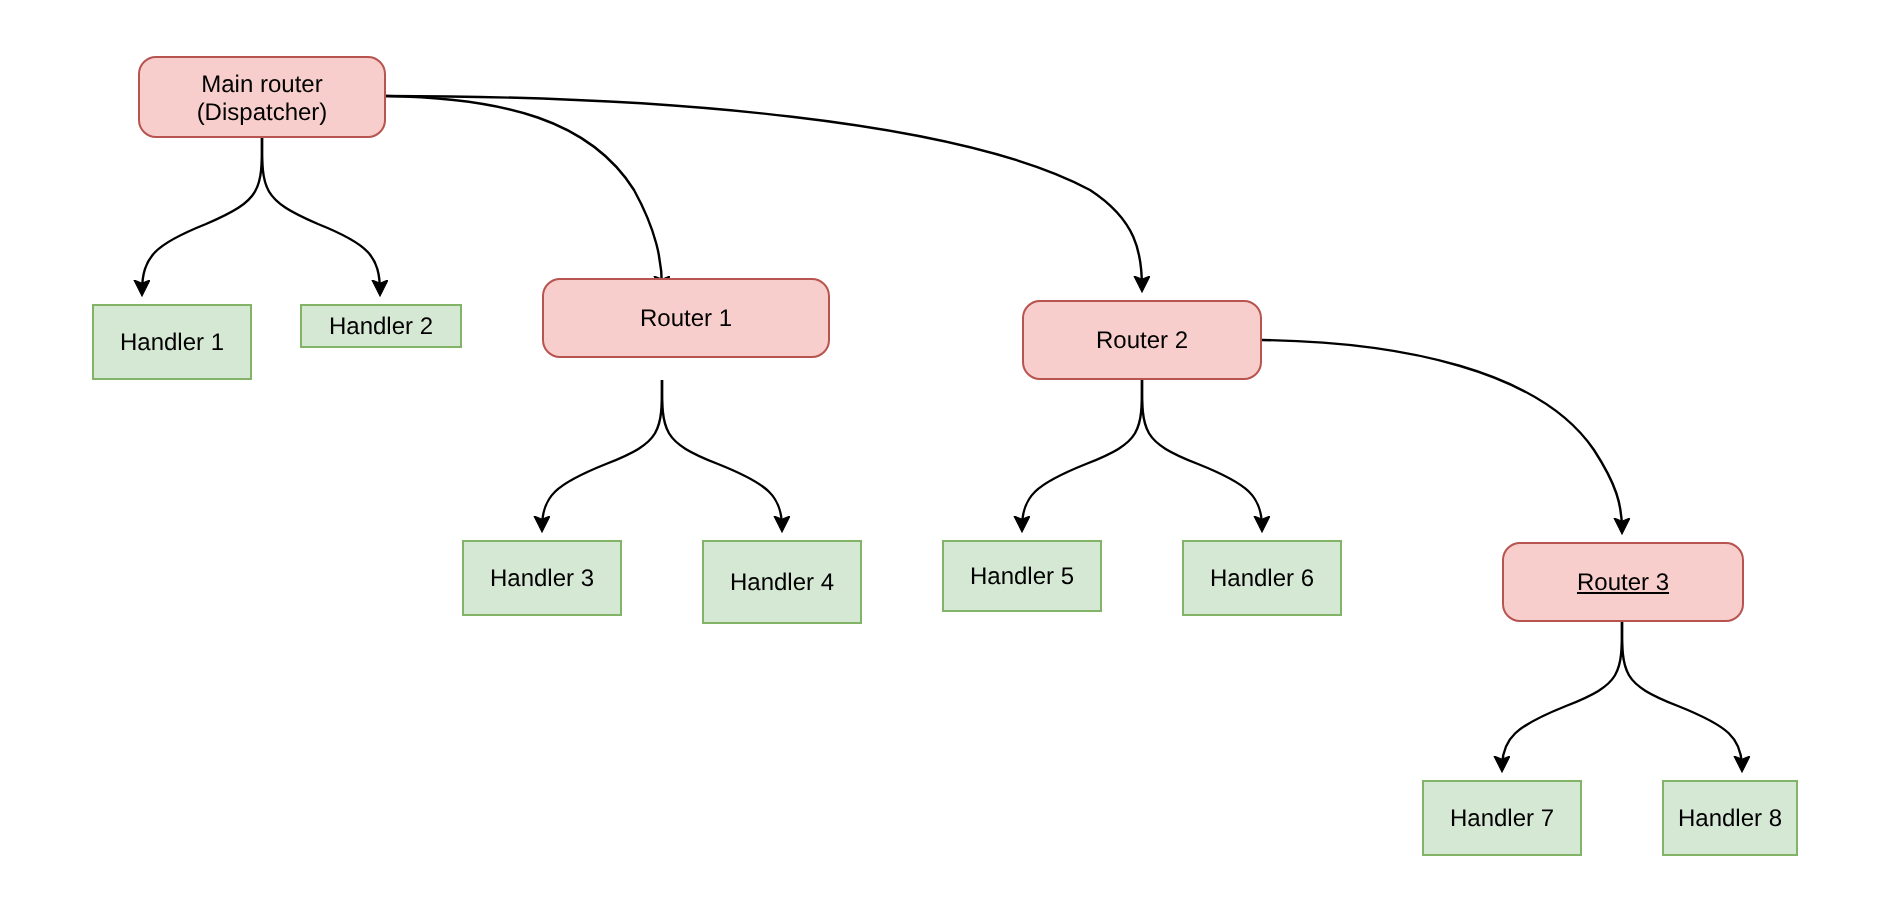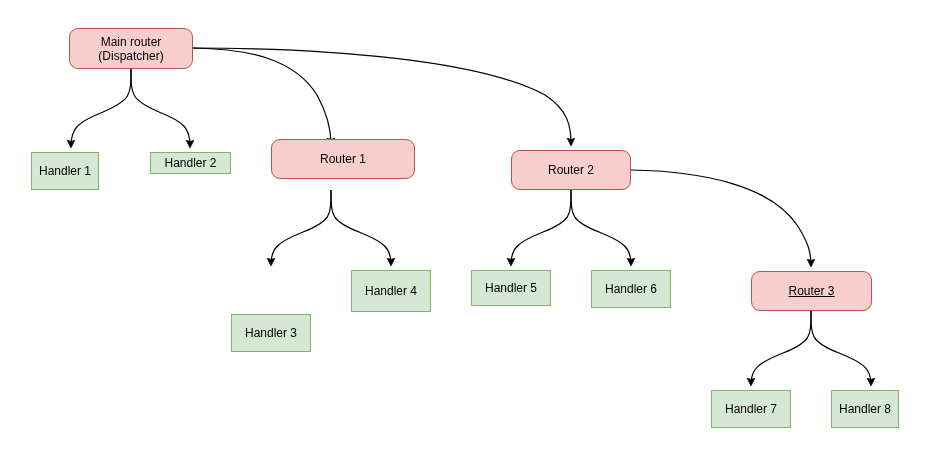--- a/index.html
+++ b/index.html
@@ -81,25 +81,25 @@
         <path class="edge-path" d="M 571 190 C 571 216 571 221 599 232 C 624 242 631 248 631 264" marker-end="url(#arrowhead)"></path>
         <path class="edge-path" d="M 631 170 C 700 171 770 185 797 225 C 808 242 811 252 811 265" marker-end="url(#arrowhead)"></path>
         <path class="edge-path" d="M 811 311 C 811 337 811 342 783 353 C 758 363 751 369 751 384" marker-end="url(#arrowhead)"></path>
         <path class="edge-path" d="M 811 311 C 811 337 811 342 839 353 C 864 363 871 369 871 384" marker-end="url(#arrowhead)"></path>
       </g>
   </svg>
 
   <div id="nodes-layer">
       <div class="node router" style="left: 69px; top: 28px; width: 124px; height: 41px;"><span class="node-label">Main router
 (Dispatcher)</span></div>
-      <div class="node handler" style="left: 31px; top: 152px; width: 68px; height: 38px; align-items: center;"><span class="node-label">Handler 1</span></div>
+      <div class="node handler" style="left: 46px; top: 152px; width: 80px; height: 38px; align-items: center;"><span class="node-label">Handler 1</span></div>
       <div class="node handler" style="left: 150px; top: 152px; width: 81px; height: 22px;"><span class="node-label">Handler 2</span></div>
       <div class="node router" style="left: 271px; top: 139px; width: 144px; height: 40px;"><span class="node-label">Router 1</span></div>
       <div class="node router" style="left: 511px; top: 150px; width: 120px; height: 40px;"><span class="node-label">Router 2</span></div>
-      <div class="node handler" style="left: 231px; top: 270px; width: 80px; height: 38px; margin-top: 44px;"><span class="node-label">Handler 3</span></div>
+      <div class="node handler" style="left: 231px; top: 270px; width: 80px; height: 38px;"><span class="node-label">Handler 3</span></div>
       <div class="node handler" style="left: 351px; top: 270px; width: 80px; height: 42px;"><span class="node-label">Handler 4</span></div>
       <div class="node handler" style="left: 471px; top: 270px; width: 80px; height: 36px;"><span class="node-label">Handler 5</span></div>
       <div class="node handler" style="left: 591px; top: 270px; width: 80px; height: 38px;"><span class="node-label">Handler 6</span></div>
       <div class="node router" style="left: 751px; top: 271px; width: 121px; height: 40px; text-decoration: underline;"><span class="node-label">Router 3</span></div>
       <div class="node handler" style="left: 711px; top: 390px; width: 80px; height: 38px; align-items: center;"><span class="node-label">Handler 7</span></div>
       <div class="node handler" style="left: 831px; top: 390px; width: 68px; height: 38px;"><span class="node-label">Handler 8</span></div>
     </div>
 
 </div>
 

